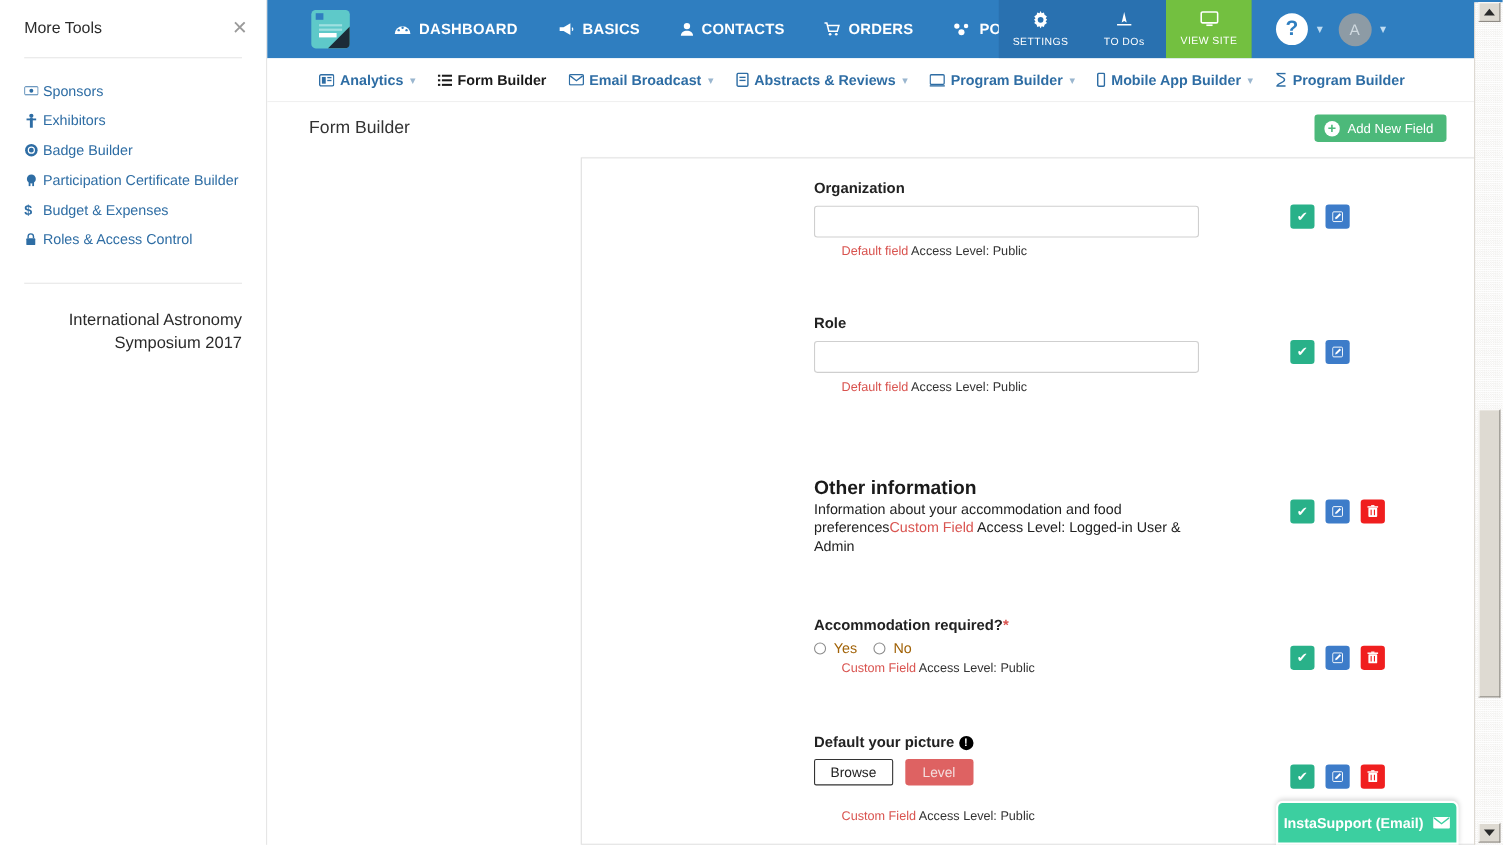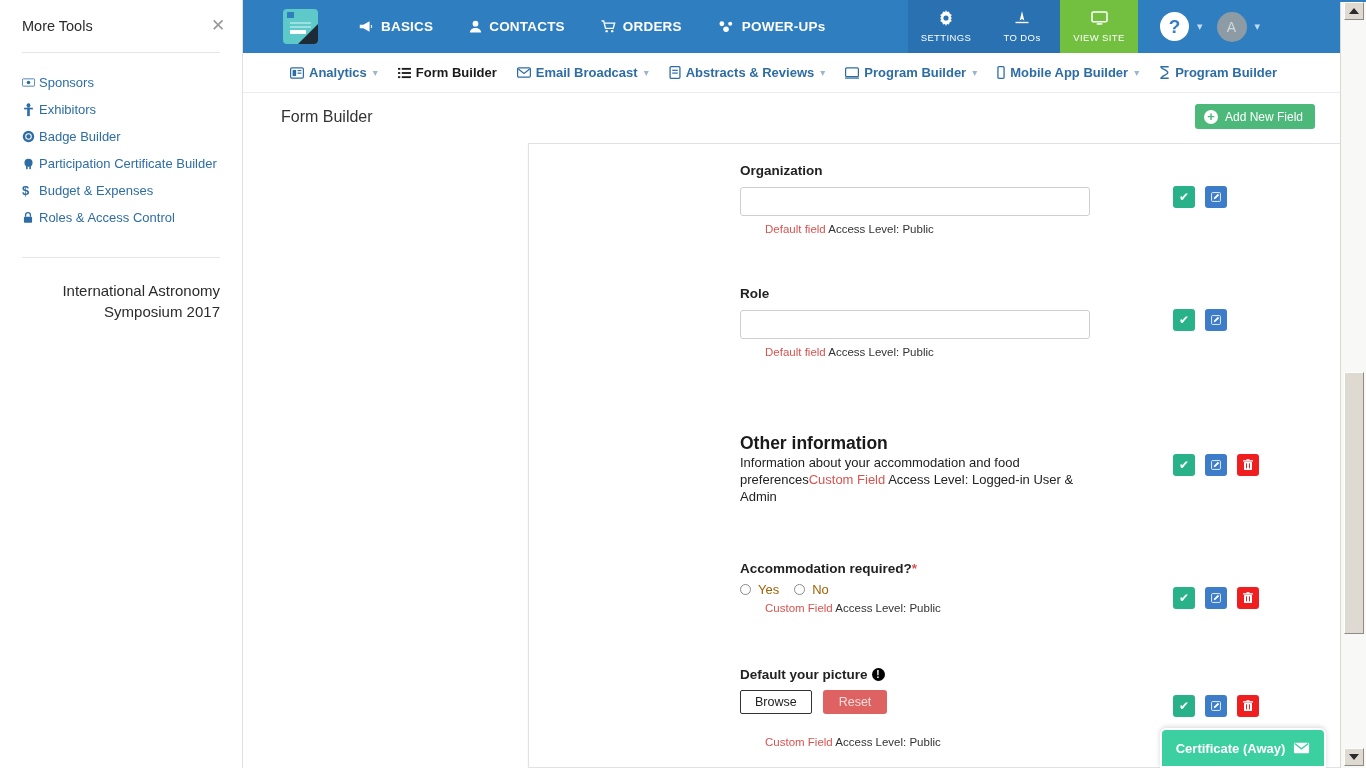--- a/index.html
+++ b/index.html
@@ -392,20 +392,31 @@
 <div id="topbar">
   <div id="brand-logo">
     <div class="lg-tick"></div>
     <div class="lg-l1"></div>
       <div class="lg-l2"></div>
       <div class="lg-l3"></div>
     <div class="lg-corner"></div>
   </div>
 
   <div id="mainnav">
+    <div class="mn-item">
+      <span class="mn-ico">
+        <svg width="16" height="13" viewBox="0 0 18 14">
+            <path d="M1 12a8 8 0 0116 0z" fill="#fff"></path>
+            <circle cx="5" cy="8" r="1.2" fill="#2f7ec0"></circle>
+            <circle cx="9" cy="5.6" r="1.2" fill="#2f7ec0"></circle>
+            <circle cx="13" cy="8" r="1.2" fill="#2f7ec0"></circle>
+          </svg>
+      </span>
+      <span>DASHBOARD</span>
+    </div>
     <div class="mn-item">
       <span class="mn-ico">
         <svg width="16" height="13" viewBox="0 0 18 14">
             <path d="M2 5h4l7-4v12L6 9H2z" fill="#fff"></path>
             <path d="M14.5 5.5c1.2.7 1.2 2.3 0 3" stroke="#fff" stroke-width="1.2" fill="none"></path>
           </svg>
       </span>
       <span>BASICS</span>
     </div>
     <div class="mn-item">
@@ -650,21 +661,21 @@
               <rect x="7.2" y="5" width="1.2" height="6" fill="#f01f1f"></rect>
             </svg>
         </button>
       </div>
     </div>
 
     <div class="field-row" style="padding-top:53px;">
       <div class="field-label" style="margin-bottom:8px;"><span>Default your picture</span><span class="info-ico">!</span></div>
       <div class="upload-line">
         <button id="browse-btn">Browse</button>
-        <button id="reset-btn">Reset</button>
+        <button id="reset-btn">Level</button>
       </div>
       <div class="field-meta" style="margin-top:22px;">
         <span class="tag">Custom Field</span><span> Access Level: Public</span>
       </div>
       <div class="actions" style="left:644px; top:81px;">
         <button class="act-btn act-ok">✔</button>
         <button class="act-btn act-edit">
           <svg width="12" height="12" viewBox="0 0 14 14">
               <rect x="0.8" y="0.8" width="12.4" height="12.4" rx="1.4" fill="none" stroke="#fff" stroke-width="1.2"></rect>
               <path d="M9.6 2.6l1.8 1.8-5.2 5.2-2.3.5.5-2.3z" fill="#fff"></path>
@@ -679,21 +690,21 @@
               <rect x="7.2" y="5" width="1.2" height="6" fill="#f01f1f"></rect>
             </svg>
         </button>
       </div>
     </div>
 
   </div>
 </div>
 
 <div id="chat-widget">
-  <span class="cw-label">Certificate (Away)</span>
+  <span class="cw-label">InstaSupport (Email)</span>
   <span class="cw-ico">
     <svg width="17" height="12" viewBox="0 0 18 13">
         <rect x="0.8" y="0.8" width="16.4" height="11.4" rx="1" fill="#fff"></rect>
         <path d="M1.6 1.6L9 7.4l7.4-5.8" fill="none" stroke="#3ccfa0" stroke-width="1.4"></path>
       </svg>
   </span>
 </div>
 
 <div id="scrollbar">
   <div id="sb-topcorner"></div>

